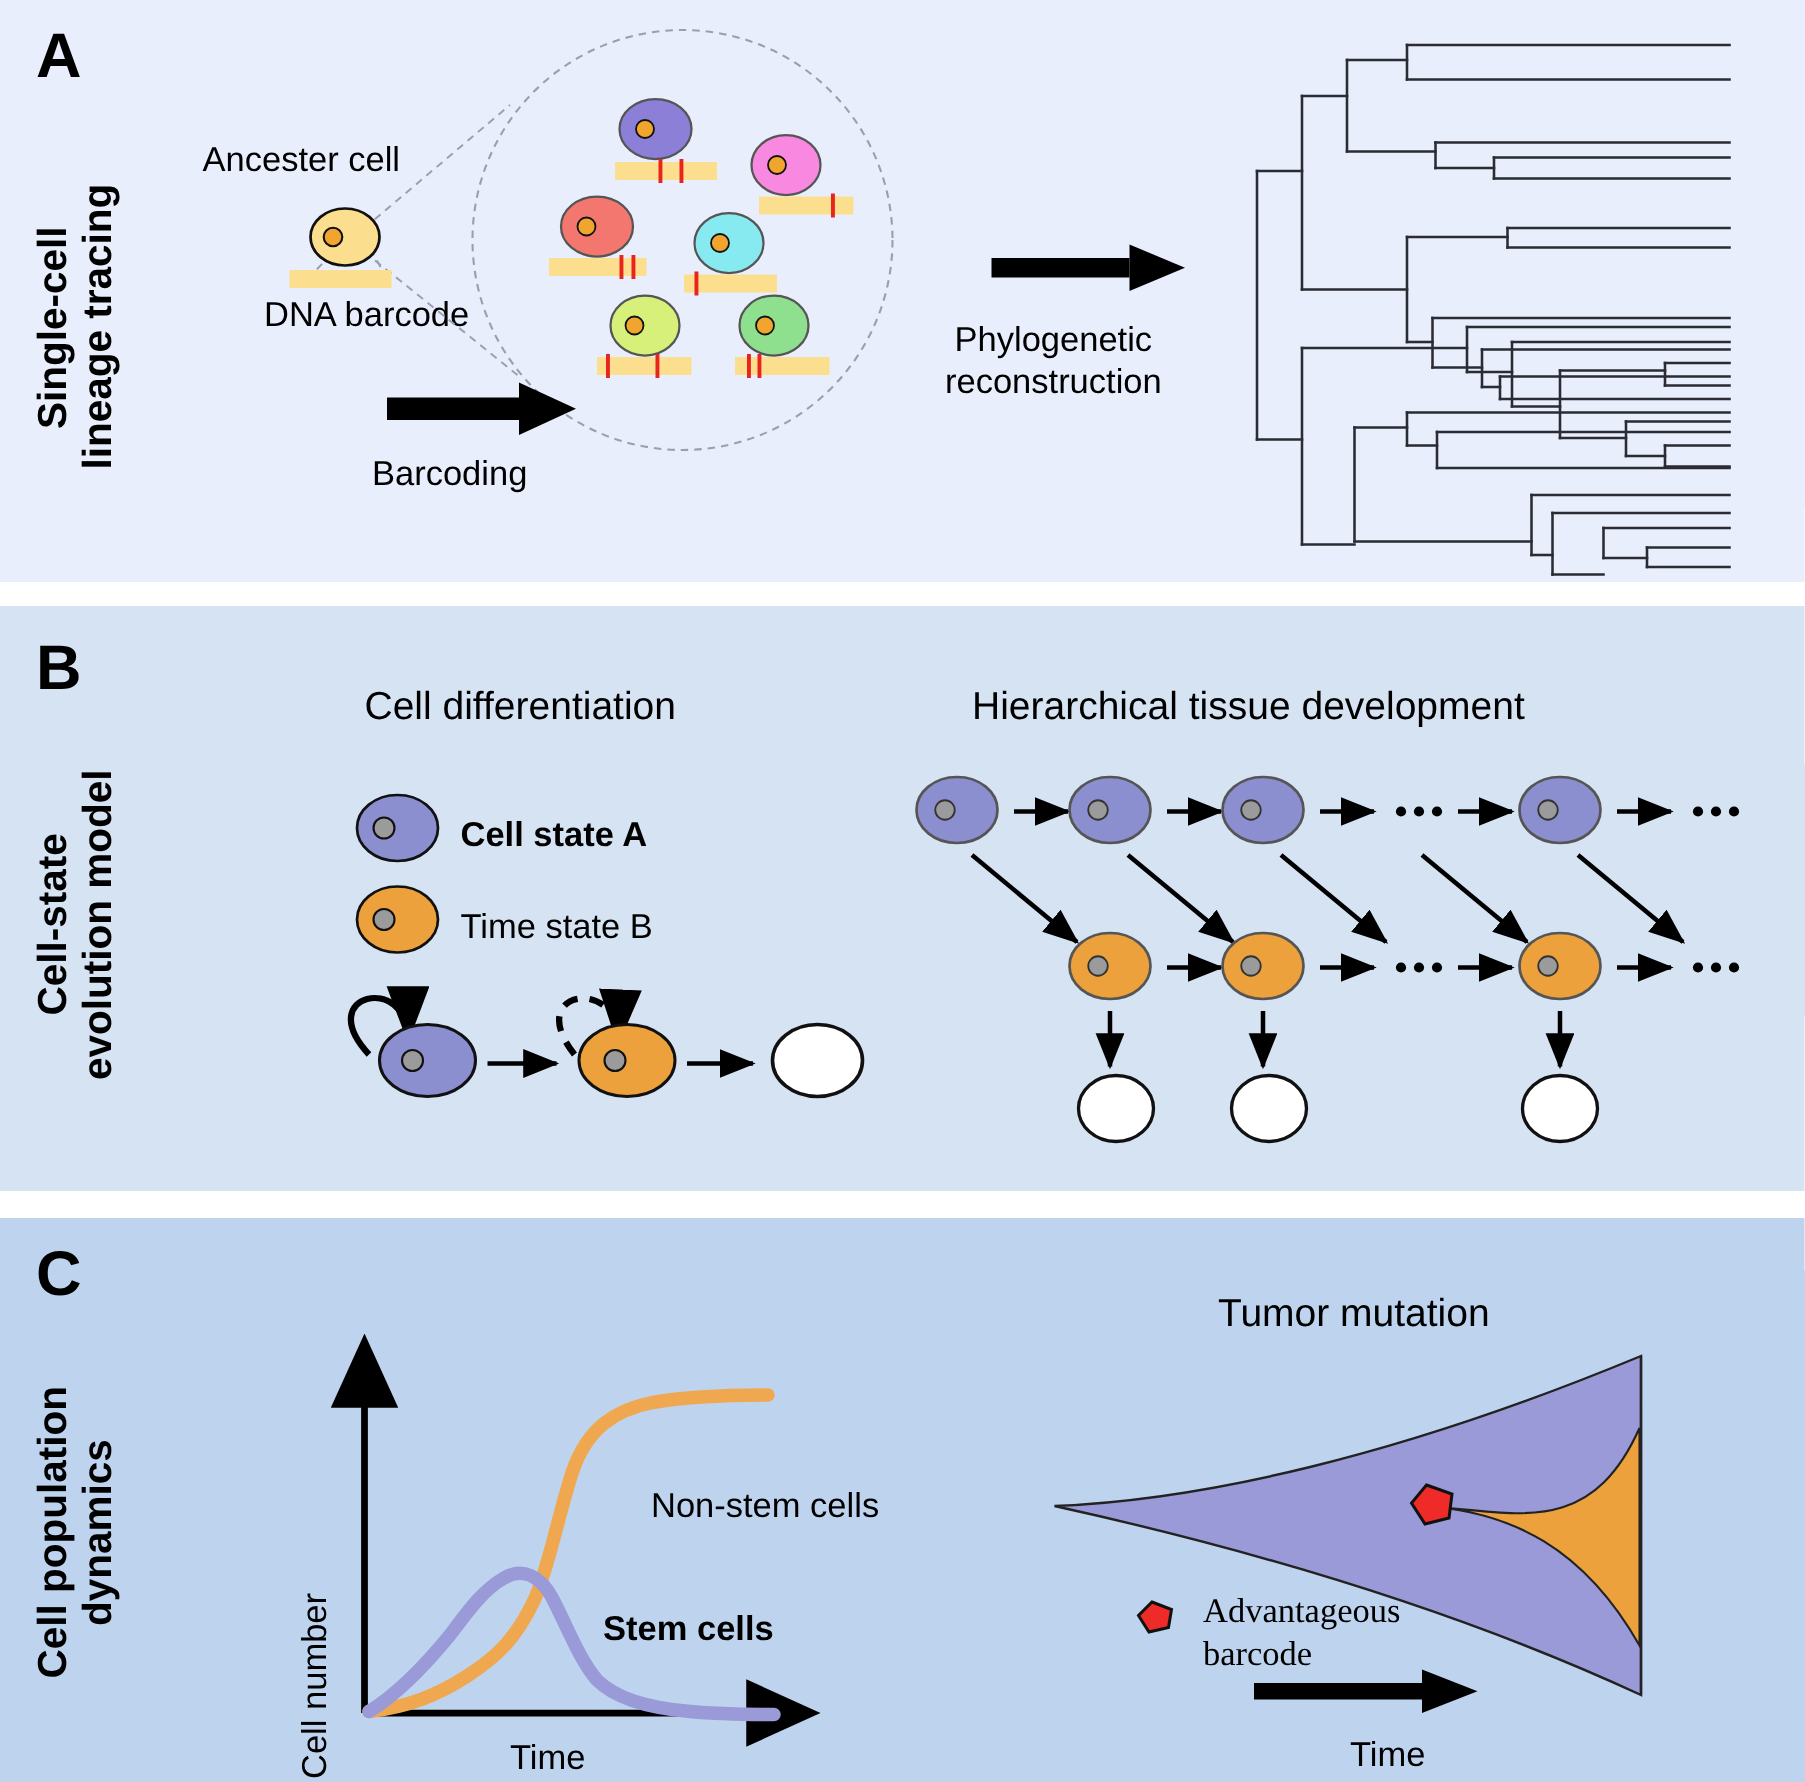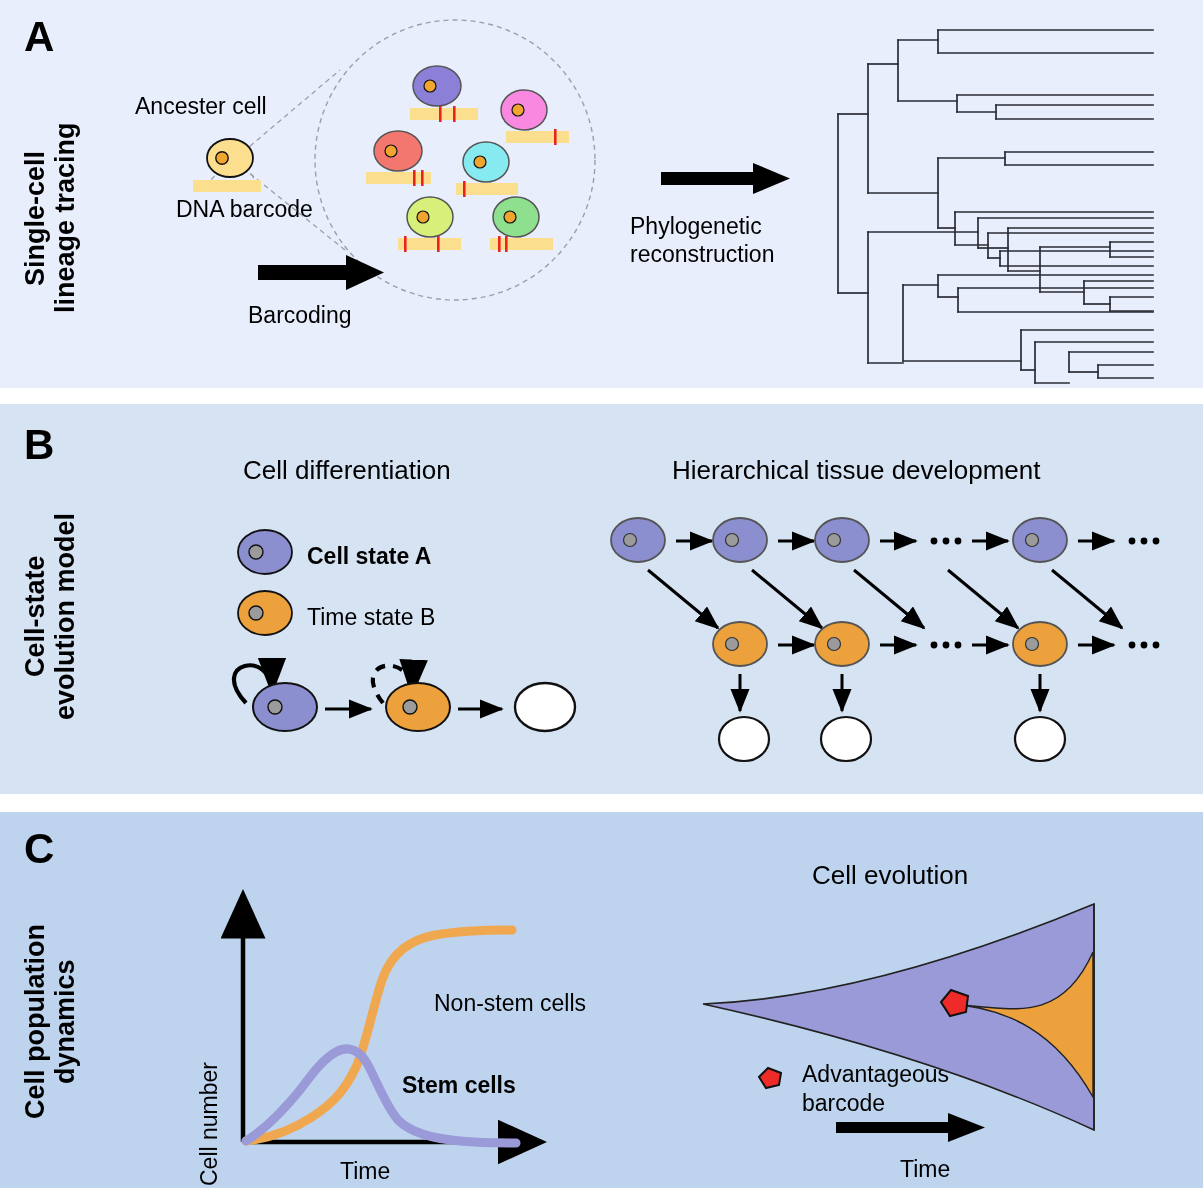--- a/index.html
+++ b/index.html
@@ -23,21 +23,21 @@
 
   <div class="panel" id="panel-a">
 
     <div class="panel-letter" style="left:24px;top:16px;">A</div>
 
     <div class="side-label" style="left:20px;top:88px;height:260px;"><span>Single-cell</span><br><span>lineage tracing</span></div>
 
     <div class="lbl" style="left:125px;top:93px;margin-left:10px;">Ancester cell</div>
     <div class="lbl" style="left:176px;top:196px;">DNA barcode</div>
     <div class="lbl" style="left:248px;top:302px;">Barcoding</div>
-    <div class="lbl" style="left:630px;top:212px;line-height:1.22;text-align:left;"><span>Phylogenetic</span><br><span>reconstruction</span></div>
+    <div class="lbl" style="left:630px;top:212px;line-height:1.22;text-align:center;"><span>Phylogenetic</span><br><span>reconstruction</span></div>
 
     <svg width="1203" height="388">
 
       <g stroke="#9aa0ab" stroke-width="1.3" fill="none" stroke-dasharray="5,4">
         <line x1="243" y1="152" x2="340" y2="70"></line>
         <line x1="243" y1="168" x2="345" y2="250"></line>
         <line x1="205" y1="186" x2="232" y2="158"></line>
         <line x1="258" y1="186" x2="245" y2="162"></line>
       </g>
 
@@ -198,21 +198,21 @@
     </svg>
   </div>
 
   <div class="panel" id="panel-b">
 
     <div class="panel-letter" style="left:24px;top:20px;">B</div>
 
     <div class="side-label" style="left:20px;top:62px;height:300px;"><span>Cell-state</span><br><span>evolution model</span></div>
 
     <div class="ttl" style="left:243px;top:51px;">Cell differentiation</div>
-    <div class="ttl" style="left:672px;top:51px;">Hierarchical tissue development</div>
+    <div class="ttl" style="left:648px;top:51px;">Hierarchical tissue development</div>
 
     <div class="lbl" style="left:307px;top:139px;font-weight:bold;">Cell state A</div>
     <div class="lbl" style="left:307px;top:200px;">Time state B</div>
 
     <svg width="1203" height="390">
       <defs>
         <marker id="arrB" markerWidth="9" markerHeight="9" refX="7.4" refY="3.2" orient="auto">
           <path d="M0,0 L8,3.2 L0,6.4 z" fill="#000"></path>
         </marker>
         <marker id="arrBthin" markerWidth="10" markerHeight="10" refX="8.2" refY="3.4" orient="auto">
@@ -328,29 +328,29 @@
       </g>
     </svg>
   </div>
 
   <div class="panel" id="panel-c">
 
     <div class="panel-letter" style="left:24px;top:16px;">C</div>
 
     <div class="side-label" style="left:20px;top:60px;height:300px;"><span>Cell population</span><br><span>dynamics</span></div>
 
-    <div class="ttl" style="left:812px;top:48px;">Cell evolution</div>
+    <div class="ttl" style="left:812px;top:48px;">Tumor mutation</div>
 
     <div class="lbl" style="left:196px;top:250px;writing-mode:vertical-rl;transform:rotate(180deg);">Cell number</div>
     <div class="lbl" style="left:340px;top:346px;">Time</div>
 
     <div class="lbl" style="left:402px;top:178px;margin-left:32px;">Non-stem cells</div>
     <div class="lbl" style="left:402px;top:260px;font-weight:bold;">Stem cells</div>
 
-    <div class="lbl" style="left:802px;top:248px;line-height:1.24;"><span>Advantageous</span><br><span>barcode</span></div>
+    <div class="lbl" style="left:802px;top:248px;line-height:1.24;font-family:Liberation Serif, serif;"><span>Advantageous</span><br><span>barcode</span></div>
 
     <div class="lbl" style="left:900px;top:344px;">Time</div>
 
     <svg width="1203" height="376">
       <defs>
         <marker id="axArr" markerWidth="11" markerHeight="11" refX="5" refY="5" orient="auto">
           <path d="M0,0 L11,5 L0,10 z" fill="#000"></path>
         </marker>
       </defs>
 

